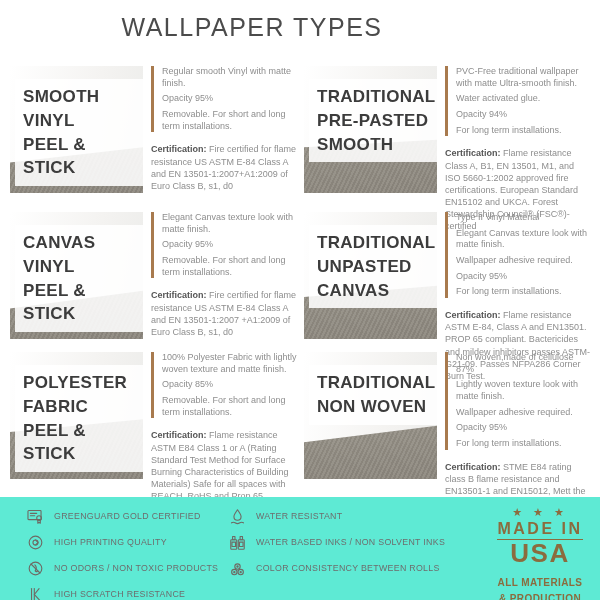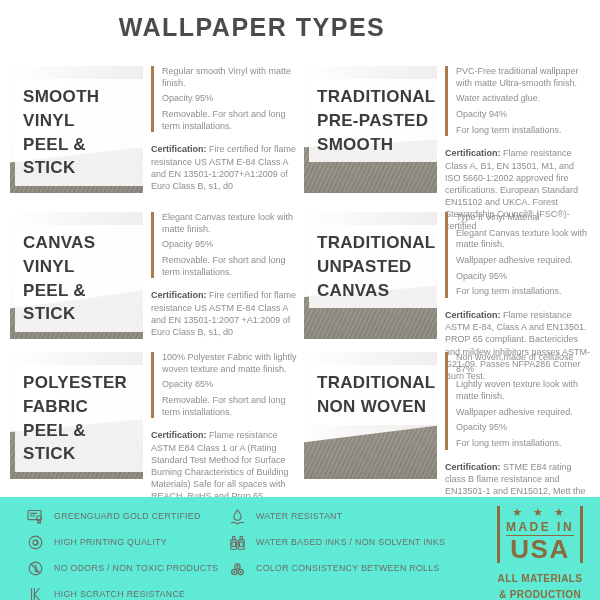--- a/index.html
+++ b/index.html
@@ -4,21 +4,21 @@
 <style>
   html,body{margin:0;padding:0;}
   body{
     width:600px;height:600px;position:relative;overflow:hidden;
     background:#ffffff;
     font-family:"Liberation Sans",sans-serif;
     -webkit-font-smoothing:antialiased;
   }
   .page-title{
     position:absolute;top:13px;left:0;width:504px;
-    text-align:center;font-size:25px;font-weight:700;
+    text-align:center;font-size:25px;font-weight:400;
     color:#4b4b4b;letter-spacing:1.5px;
   }
   .section{position:absolute;width:288px;}
   .thumb{
     position:absolute;left:0;top:0;width:133px;height:127px;
     background:linear-gradient(100deg,#ffffff 0%,#f4f3f1 60%,#ececea 100%);
     overflow:hidden;
   }
   .concrete{
     position:absolute;inset:0;
@@ -67,21 +67,21 @@
   .feature-icon svg{width:19px;height:19px;display:block;stroke:#6e6a64;fill:none;stroke-width:1.4;stroke-linecap:round;stroke-linejoin:round;}
   .feature-label{
     font-size:8.8px;color:#6d6d6d;letter-spacing:0.3px;
   }
   .usa-badge{position:absolute;left:494px;top:9px;width:92px;text-align:center;color:#8b6c3e;}
   .usa-box{display:flex;justify-content:center;align-items:stretch;}
   .usa-bar{width:3px;background:#8b6c3e;}
   .usa-core{padding:0 6px;}
   .usa-stars{font-size:11px;letter-spacing:4px;line-height:1.2;white-space:nowrap;}
   .usa-madein{
-    font-size:12px;font-weight:700;letter-spacing:2.5px;
+    font-size:16px;font-weight:700;letter-spacing:2.5px;
     border-bottom:1.5px solid #8b6c3e;padding-bottom:1px;margin-top:1px;
     white-space:nowrap;
   }
   .usa-text{font-size:26px;font-weight:800;letter-spacing:1.5px;line-height:1.05;}
   .usa-materials{
     margin-top:8px;font-size:10px;font-weight:700;letter-spacing:0.4px;
     line-height:1.55;white-space:pre-line;
   }
 </style>
 </head>

